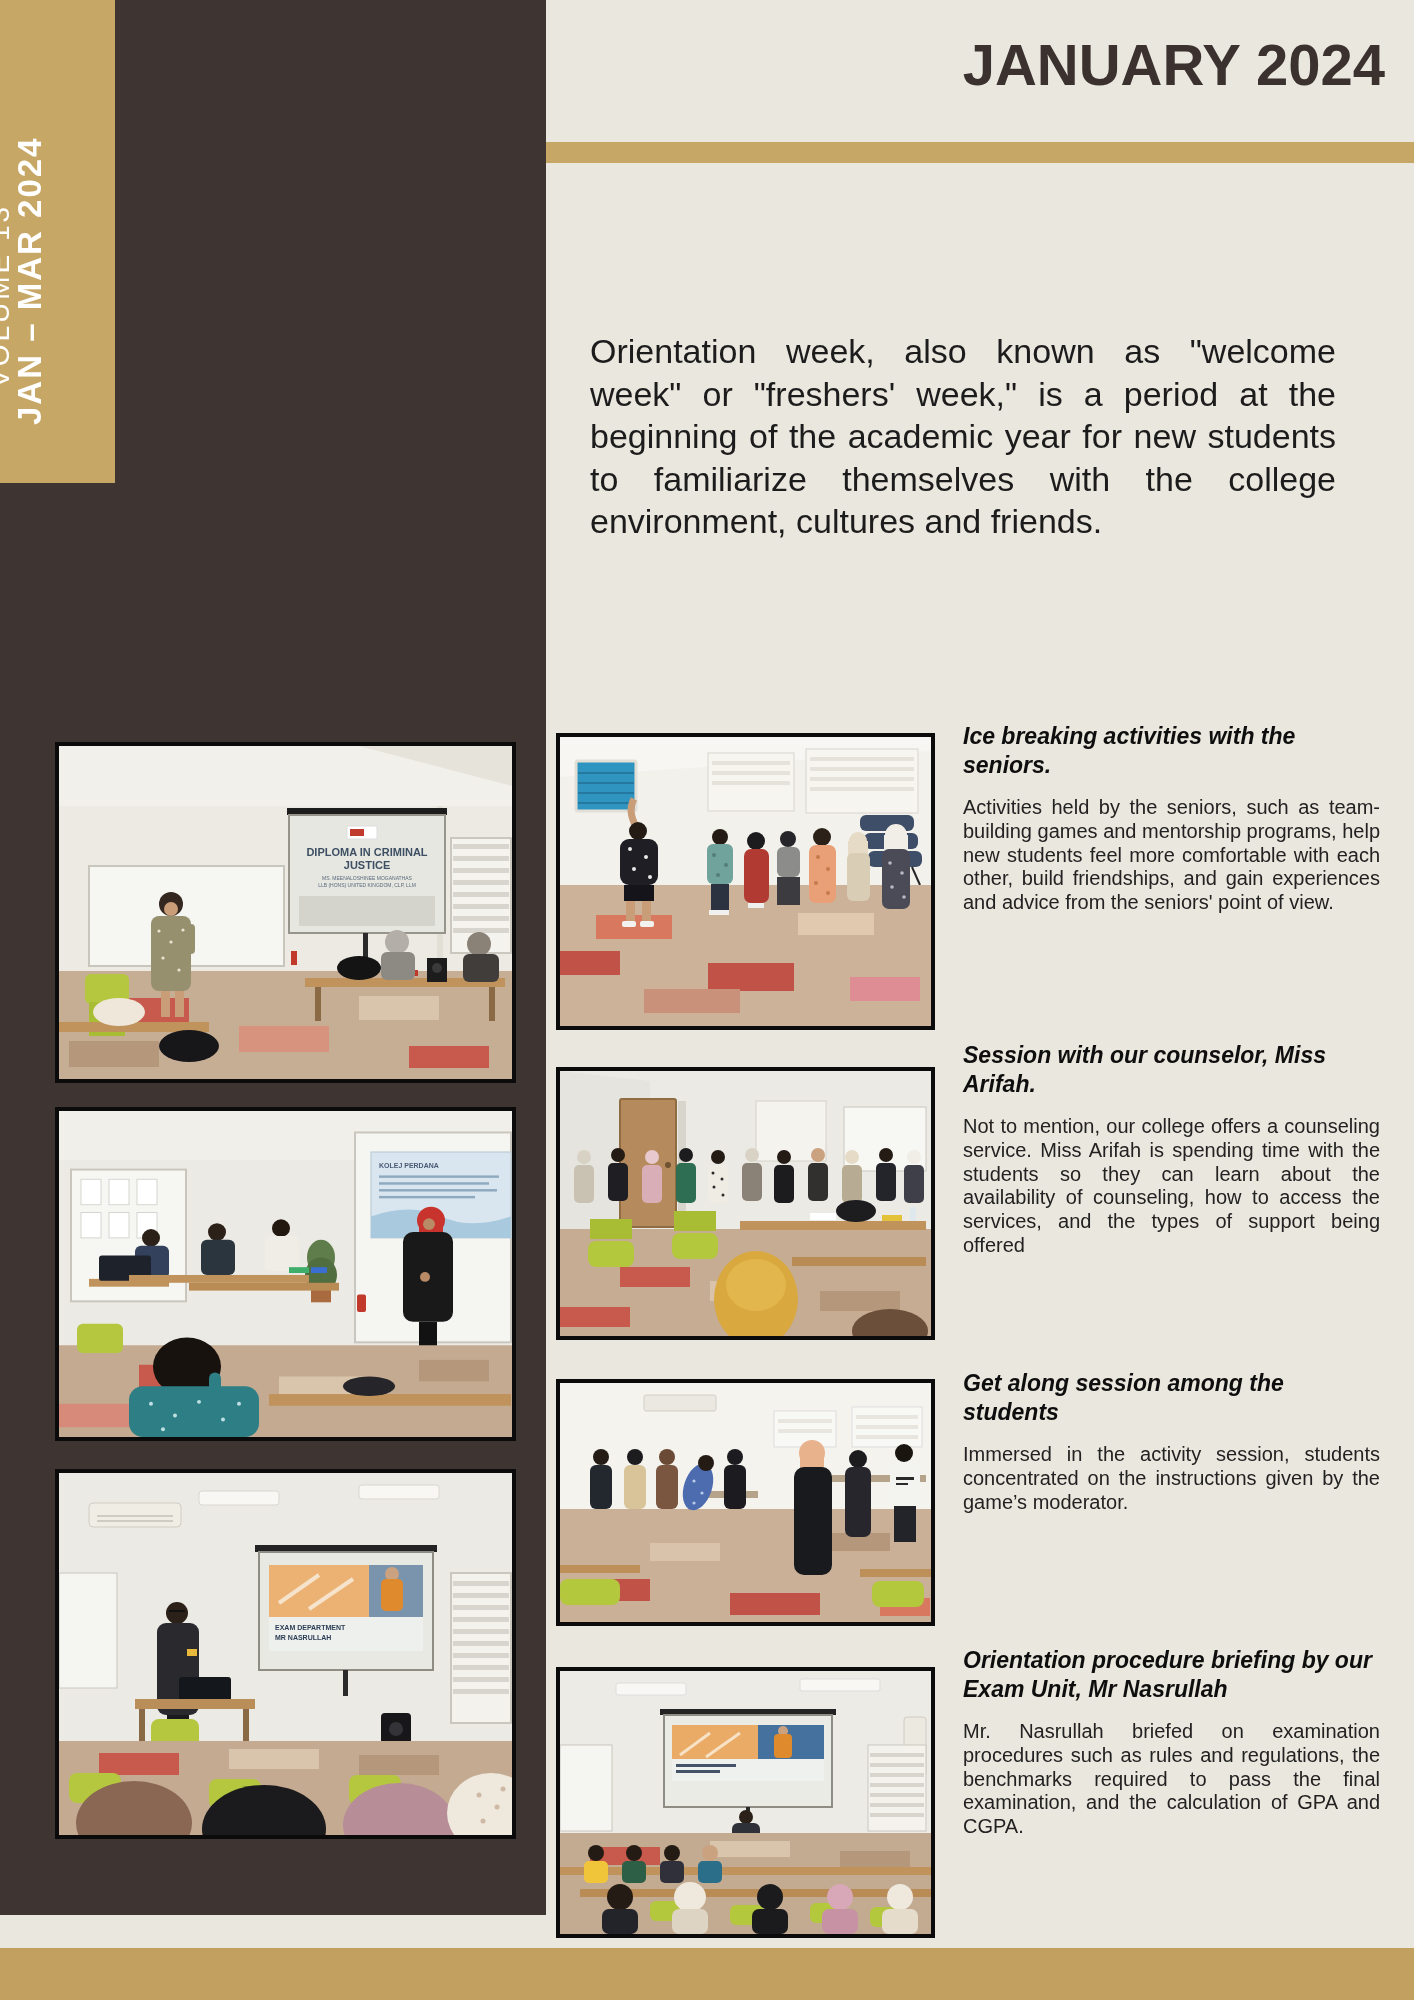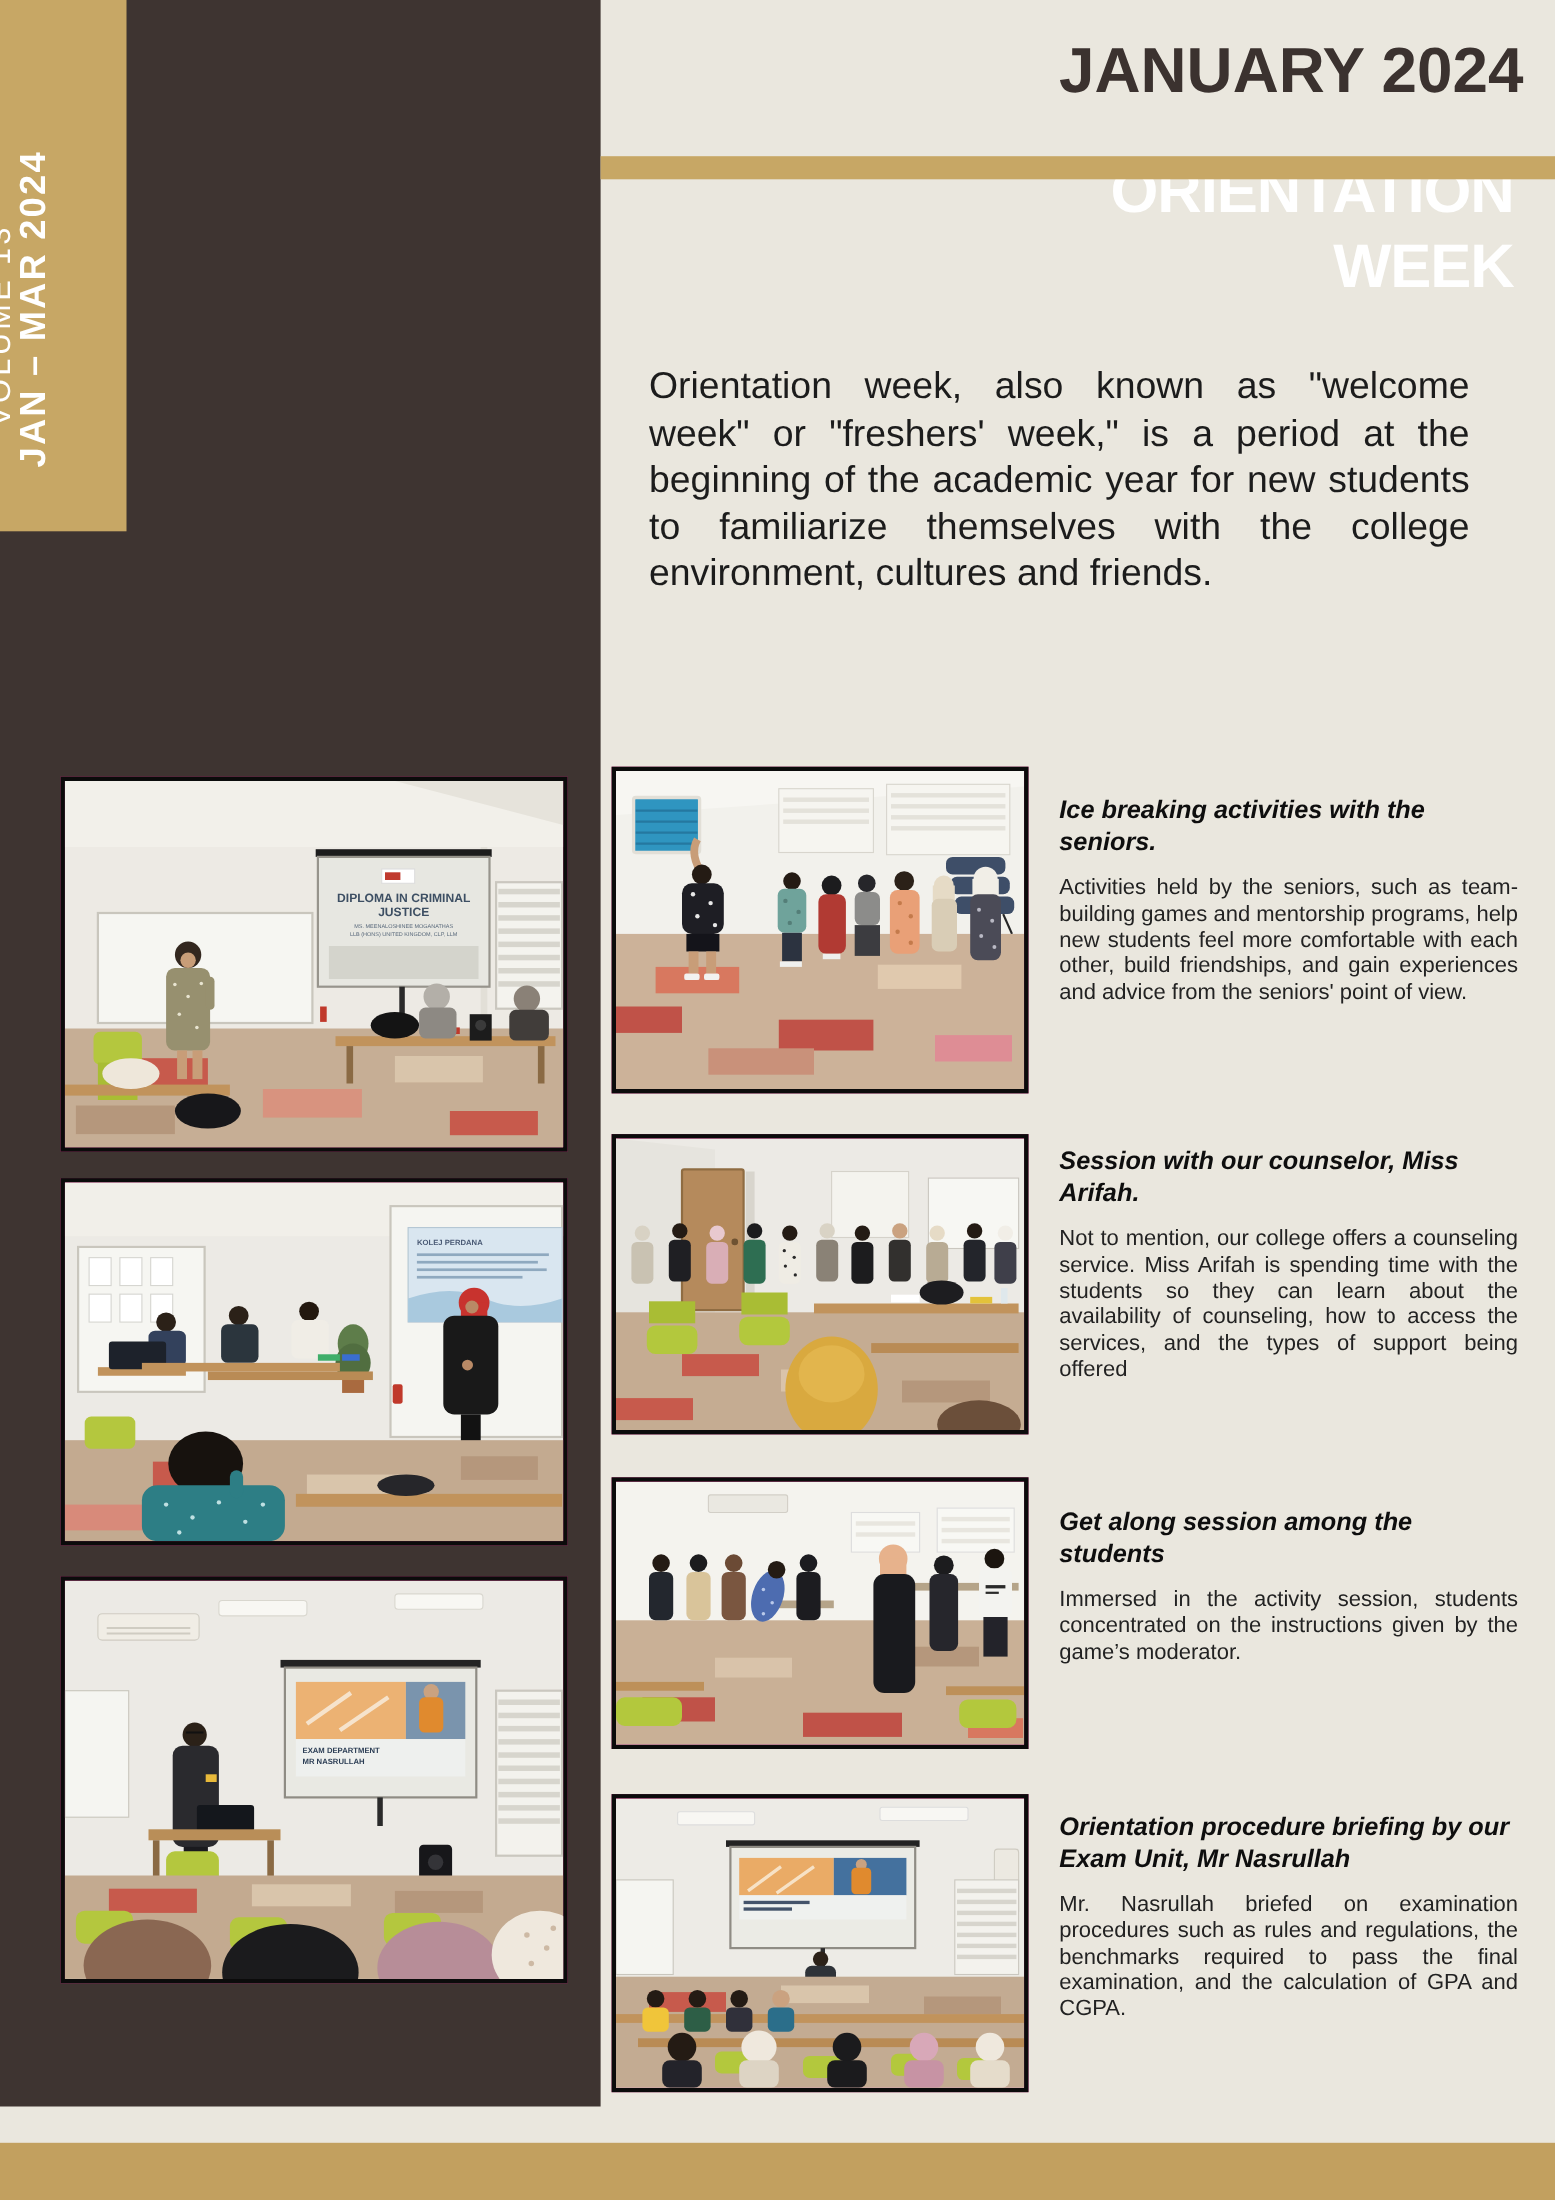--- a/index.html
+++ b/index.html
@@ -13,21 +13,21 @@
   .period{left:50px;top:385px;font-size:33px;line-height:40px;letter-spacing:2px;font-weight:bold;}
   .sidebar-title{position:absolute;right:38px;top:140px;text-align:right;color:#ffffff;
         font-size:56px;line-height:68px;font-weight:bold;letter-spacing:-1px;}
   .issue-title{position:absolute;right:29px;top:36px;color:#3b322f;font-size:58px;
         line-height:1;font-weight:bold;letter-spacing:0px;}
   .gold-divider{position:absolute;left:546px;top:142px;width:868px;height:21px;background:#c7a765;}
   .article-heading{position:absolute;left:590px;top:247px;font-size:32px;font-weight:bold;
         color:#121212;letter-spacing:0;}
   .article-intro{position:absolute;left:590px;top:330px;width:746px;font-size:34px;
         line-height:42.5px;color:#1c1c1c;text-align:justify;}
-  .photo{position:absolute;border:4px solid #0b0b0b;background:#ec4899;box-sizing:border-box;}
+  .photo{position:absolute;border:4px solid #0b0b0b;background:#fef9c3;box-sizing:border-box;margin-top:36px;}
   .photo svg{display:block;width:100%;height:100%;}
   .ph-l1{left:55px;top:706px;width:461px;height:341px;}
   .ph-l2{left:55px;top:1071px;width:461px;height:334px;}
   .ph-l3{left:55px;top:1433px;width:461px;height:370px;}
   .ph-a{left:556px;top:697px;width:379px;height:297px;}
   .ph-b{left:556px;top:1031px;width:379px;height:273px;}
   .ph-c{left:556px;top:1343px;width:379px;height:247px;}
   .ph-d{left:556px;top:1631px;width:379px;height:271px;}
   .section{position:absolute;left:963px;width:417px;}
   .sec1{top:722px;} .sec2{top:1041px;} .sec3{top:1369px;} .sec4{top:1646px;}
@@ -41,24 +41,20 @@
 
 <div class="page">
 
   <div class="sidebar"></div>
 
   <div class="gold-strip">
     <div class="vtext vol">VOLUME 13</div>
     <div class="vtext period">JAN – MAR 2024</div>
   </div>
 
-  <div class="sidebar-title">
-    <div>ORIENTATION</div>
-    <div>WEEK</div>
-  </div>
 
   <div class="issue-title">JANUARY 2024</div>
   <div class="gold-divider"></div>
 
   <div class="article-intro">Orientation week, also known as "welcome week" or "freshers' week," is a period at the beginning of the academic year for new students to familiarize themselves with the college environment, cultures and friends.</div>
 
   <div class="photo ph-l1" aria-label="Lecturer standing beside projector screen showing Diploma in Criminal Justice slide, students seated at tables">
     <svg viewBox="0 0 453 333" preserveAspectRatio="none">
       <rect x="0" y="0" width="453" height="333" fill="#edeae4"></rect>
       <rect x="0" y="0" width="453" height="60" fill="#f2f0ea"></rect>

